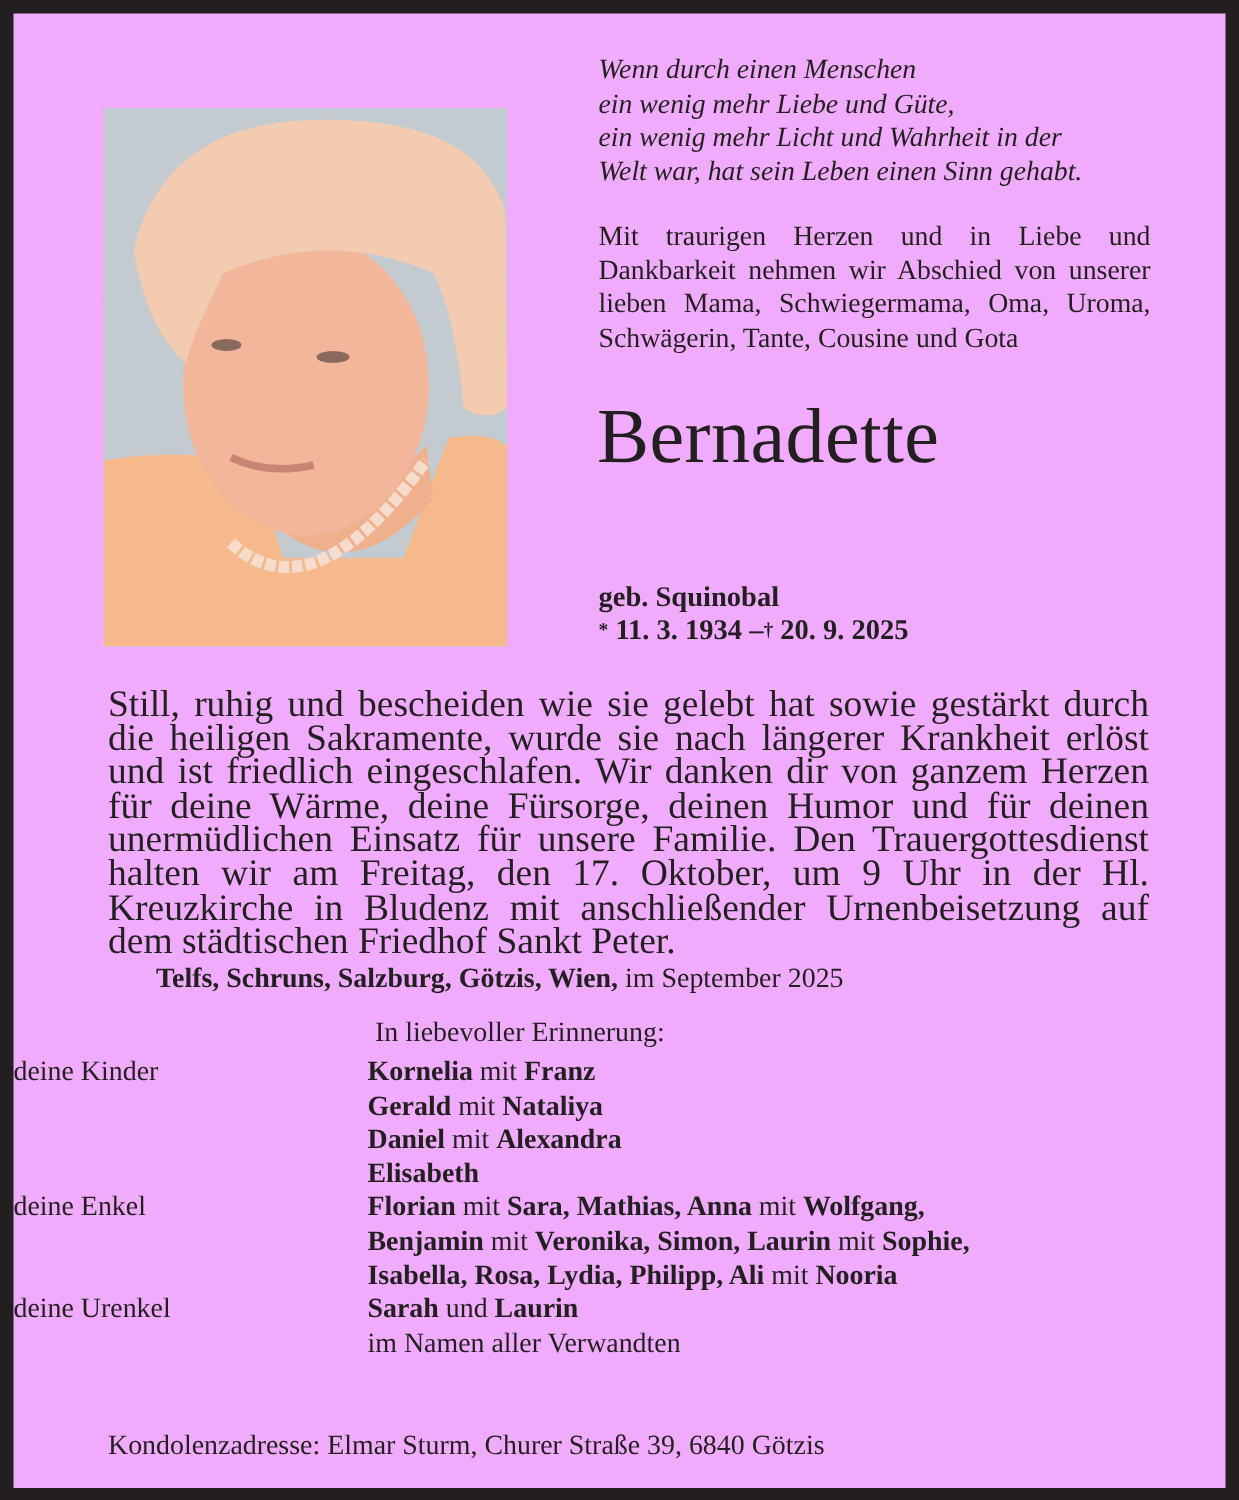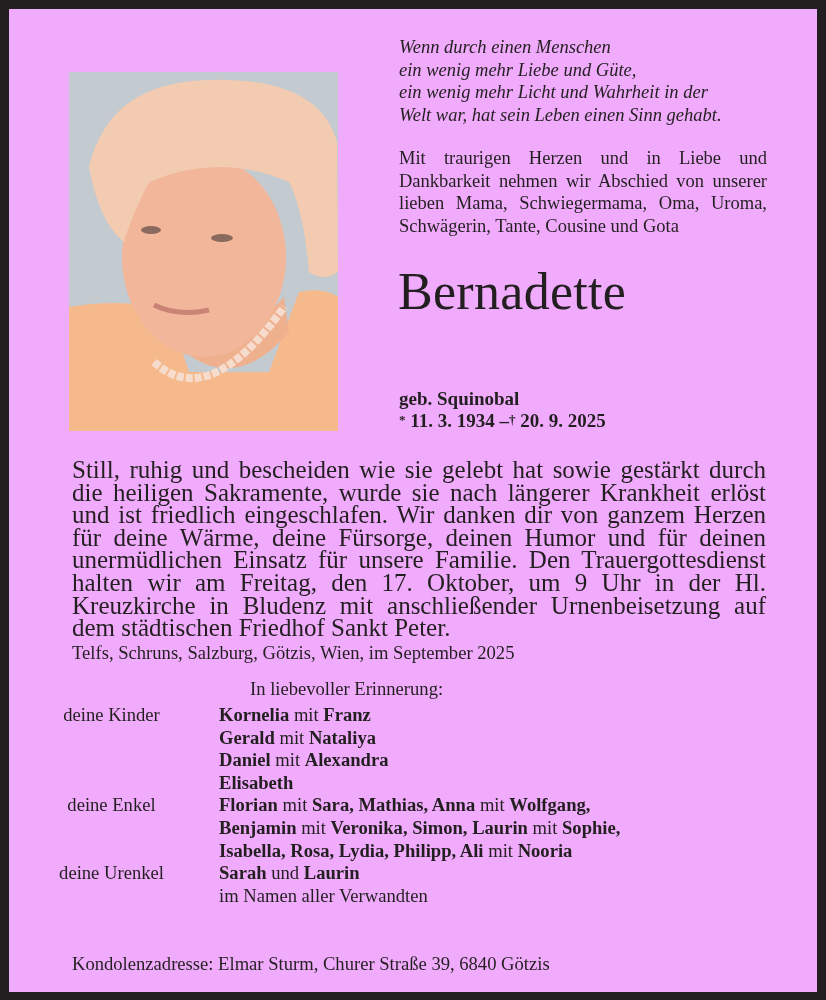--- a/index.html
+++ b/index.html
@@ -33,30 +33,30 @@
   }
   .born .sym { font-size:13px; vertical-align:top; position:relative; top:-1px; }
   .body {
     position:absolute; left:63px; top:450px; width:694px;
     font-size:25px; line-height:22.6px; text-align:justify;
   }
   .places {
     position:absolute; left:63px; top:633px; width:700px;
     font-size:18.6px; line-height:22px;
   }
-  .places b { font-weight:normal; }
+  .places b { font-weight:bold;margin-left:32px; }
   .memory {
     position:absolute; left:241px; top:669px; font-size:18.6px; line-height:22px;
   }
   .family {
     position:absolute; left:0; top:695px; width:800px;
     font-size:18.6px; line-height:22.6px;
   }
   .frow { display:flex; }
-  .frow .lab { width:210px; text-align:center; padding-right:5px; box-sizing:border-box; }
+  .frow .lab { width:236px; text-align:left; padding-right:5px; box-sizing:border-box; }
   .frow .val { flex:1; }
   .frow b { font-weight:bold; }
   .cond {
     position:absolute; left:63px; top:944px; font-size:18.6px; line-height:22px;
   }
 </style>
 </head>
 <body>
 
 <div class="frame">

